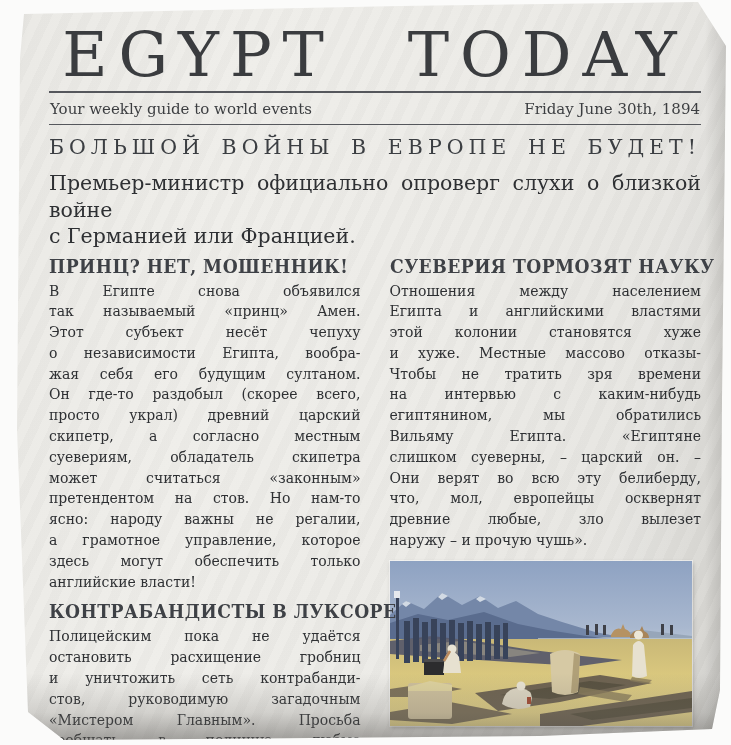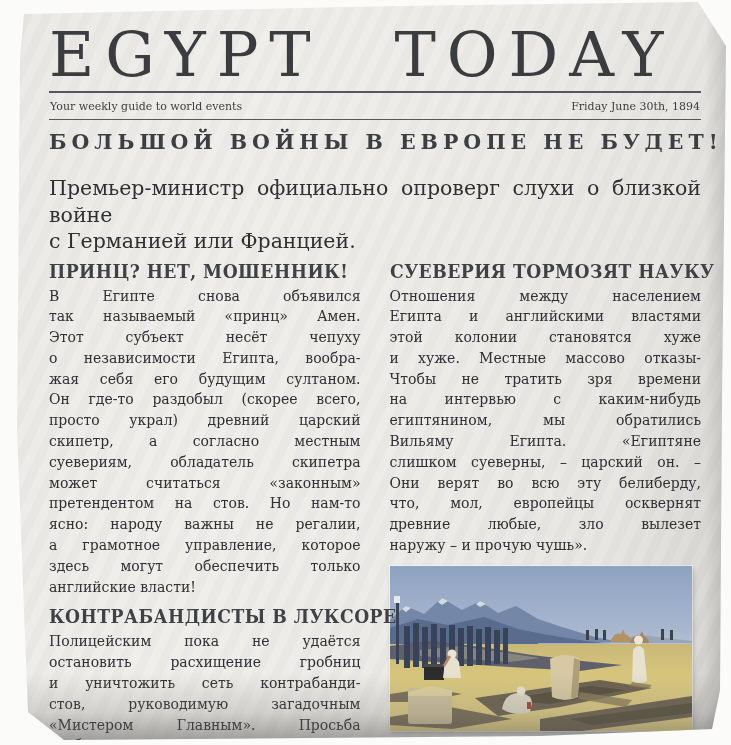--- a/index.html
+++ b/index.html
@@ -18,36 +18,36 @@
   .paper::after{
     content:"";position:absolute;left:0;right:0;bottom:0;height:72px;pointer-events:none;
     background:linear-gradient(to bottom,rgba(110,108,104,0) 0%,rgba(110,108,104,.22) 55%,rgba(82,80,77,.55) 100%);
   }
   .paper::before{
     content:"";position:absolute;top:0;bottom:0;right:0;width:26px;pointer-events:none;
     background:linear-gradient(to right,rgba(120,118,115,0) 0%,rgba(120,118,115,.30) 100%);
   }
   .content{position:absolute;left:49px;top:0;width:652px;color:#2e3033;}
   .masthead{
-    margin-top:24px;white-space:nowrap;
+    margin-top:24px;text-align:center;white-space:nowrap;
     font-size:62px;line-height:62px;color:#3a3c3f;
     letter-spacing:11px;word-spacing:42px;
   }
   .rule-a{border:0;border-top:2px solid #55575c;margin:5px 0 0;}
   .rule-b{border:0;border-top:1.5px solid #55575c;margin:0;}
   .tag-row{
     display:flex;justify-content:space-between;align-items:baseline;
-    padding:7px 1px 6px;font-size:11px;color:#3c3e41;
+    padding:7px 1px 6px;font-size:15px;color:#3c3e41;
   }
   .headline{
-    margin-top:10px;font-size:20.5px;line-height:25px;font-weight:bold;
+    margin-top:10px;font-size:20.5px;line-height:25px;font-weight:normal;
     letter-spacing:5px;color:#3b3e42;
     text-align:justify;text-align-last:justify;white-space:nowrap;
   }
-  .subhead{margin-top:20px;font-size:20.5px;line-height:26.5px;color:#2e3033;}
+  .subhead{margin-top:10px;font-size:20.5px;line-height:26.5px;color:#2e3033;}
   .cols{display:flex;gap:29px;margin-top:6px;}
   .col{width:311.5px;}
   .sec-head{
     font-weight:bold;font-size:18.5px;line-height:21px;margin:0 0 4px;
     letter-spacing:.5px;color:#3e4146;
     transform:scaleX(.93);transform-origin:left center;white-space:nowrap;
   }
   .body-lines{font-size:14px;line-height:20.8px;}
   .tline{text-align:justify;text-align-last:justify;}
   .tline-last{text-align-last:left;}

